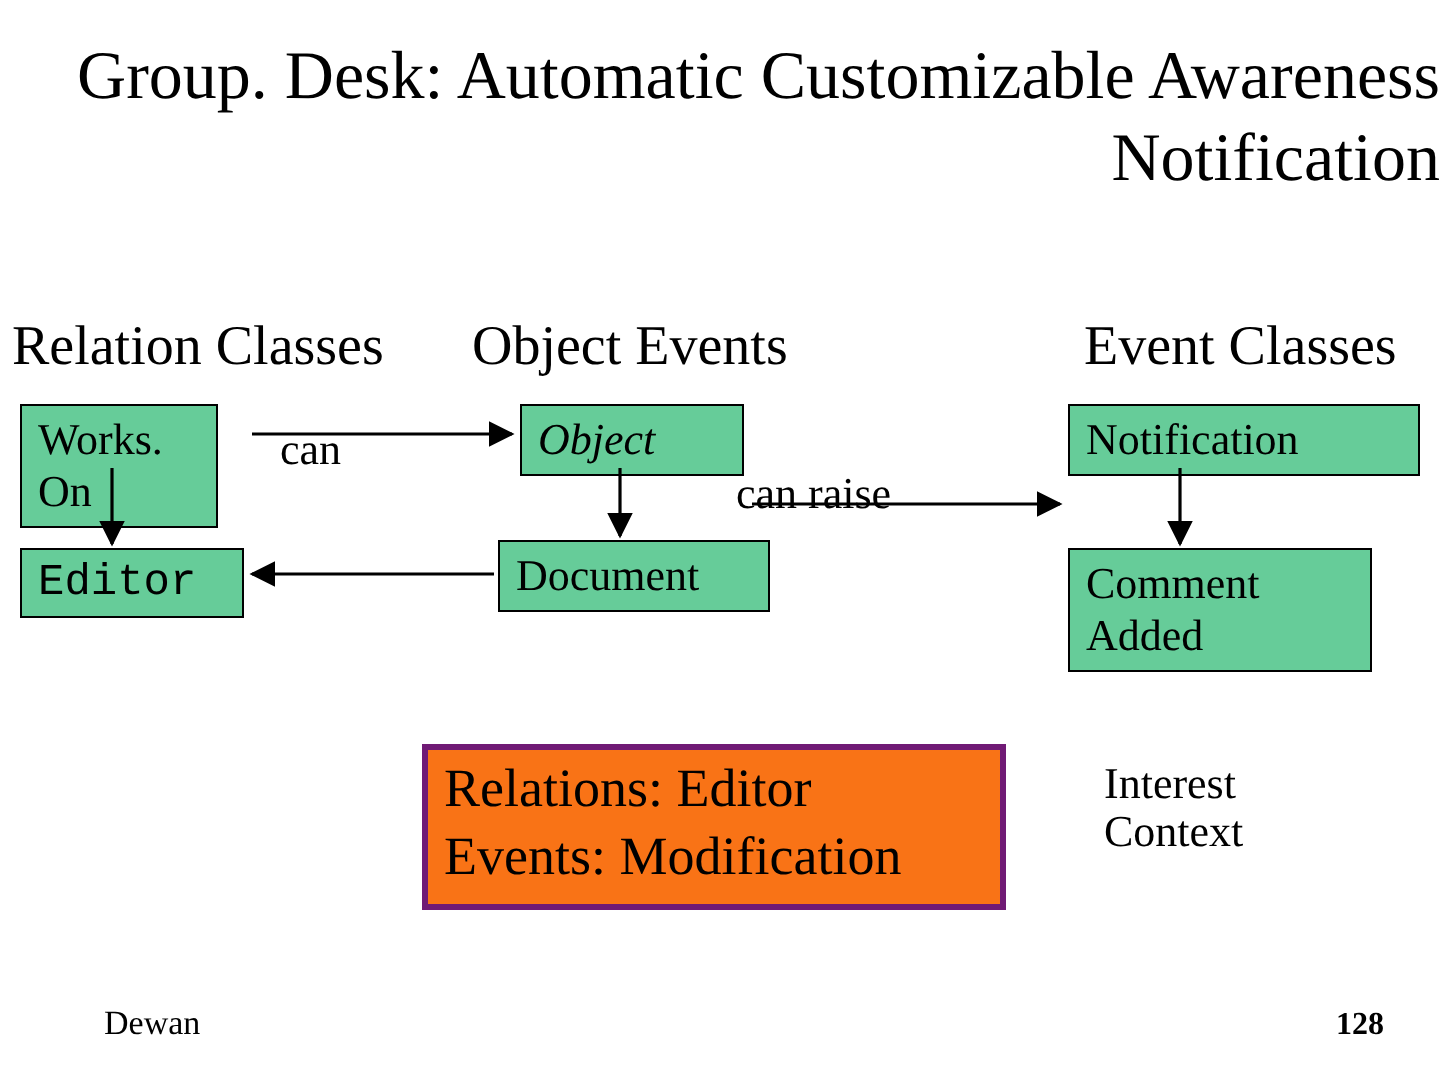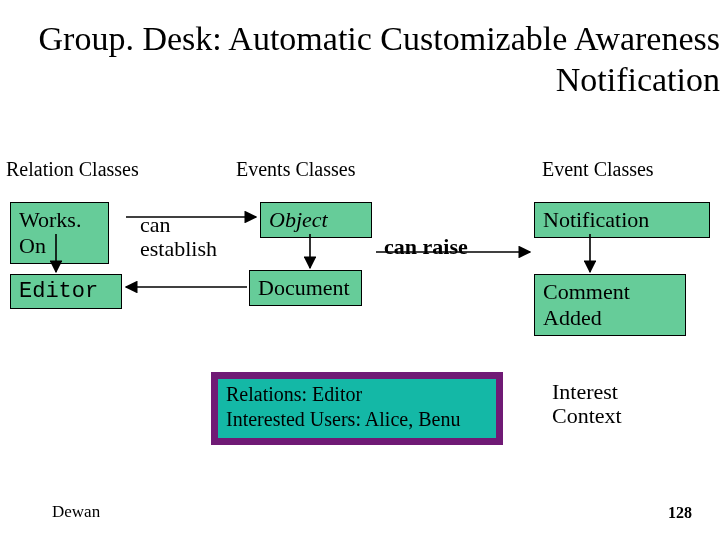--- a/index.html
+++ b/index.html
@@ -17,41 +17,41 @@
     position: absolute;
     top: 18px;
     left: 0;
     width: 720px;
     text-align: right;
     font-size: 34px;
     line-height: 1.22;
   }
   .col-header {
     position: absolute;
-    font-size: 20px;
+    font-size: 28px;
   }
   .box {
     position: absolute;
     background: #66cc99;
     border: 1px solid #000;
     font-size: 22px;
     padding: 4px 8px;
     box-sizing: border-box;
     text-align: left;
   }
   .label {
     position: absolute;
     font-size: 22px;
     line-height: 1.1;
   }
   .interest-box {
     position: absolute;
-    background: #14b8a6;
-    border: 7px solid #701a75;
-    font-size: 20px;
+    background: #f97316;
+    border: 3px solid #701a75;
+    font-size: 27px;
     line-height: 1.25;
     padding: 3px 8px 6px 8px;
     box-sizing: border-box;
   }
   .footer-author {
     position: absolute;
     left: 52px;
     bottom: 18px;
     font-size: 17px;
   }
@@ -70,41 +70,40 @@
     height: 540px;
     pointer-events: none;
   }
 </style>
 </head>
 <body>
 
 <div class="title">Group. Desk: Automatic Customizable Awareness Notification</div>
 
 <div class="col-header" style="left:6px; top:158px;">Relation Classes</div>
-<div class="col-header" style="left:236px; top:158px;">Events Classes</div>
+<div class="col-header" style="left:236px; top:158px;">Object Events</div>
 <div class="col-header" style="left:542px; top:158px;">Event Classes</div>
 
 <div class="box" style="left:10px; top:202px; width:99px;">Works. On</div>
 <div class="box" style="left:10px; top:274px; width:112px;font-family:Liberation Mono, monospace;">Editor</div>
 
 <div class="box" style="left:260px; top:202px; width:112px;font-style:italic;">Object</div>
-<div class="box" style="left:249px; top:270px; width:113px;">Document</div>
+<div class="box" style="left:249px; top:270px; width:136px;">Document</div>
 
 <div class="box" style="left:534px; top:202px; width:176px;">Notification</div>
 <div class="box" style="left:534px; top:274px; width:152px;">Comment Added</div>
 
 <div class="label" style="left:140px; top:213px;">
   <span>can</span><br>
-  <span>establish</span>
 </div>
-<div class="label" style="left:384px; top:235px;font-weight:bold;">can raise</div>
+<div class="label" style="left:368px; top:235px;">can raise</div>
 
 <div class="interest-box" style="left:211px; top:372px; width:292px;">
   <div>Relations: Editor</div>
-  <div>Interested Users: Alice, Benu</div>
+  <div>Events: Modification</div>
 </div>
 
 <div class="label" style="left:552px; top:380px;">
   <span>Interest</span><br>
   <span>Context</span>
 </div>
 
 <div class="footer-author">Dewan</div>
 <div class="footer-page">128</div>
 

